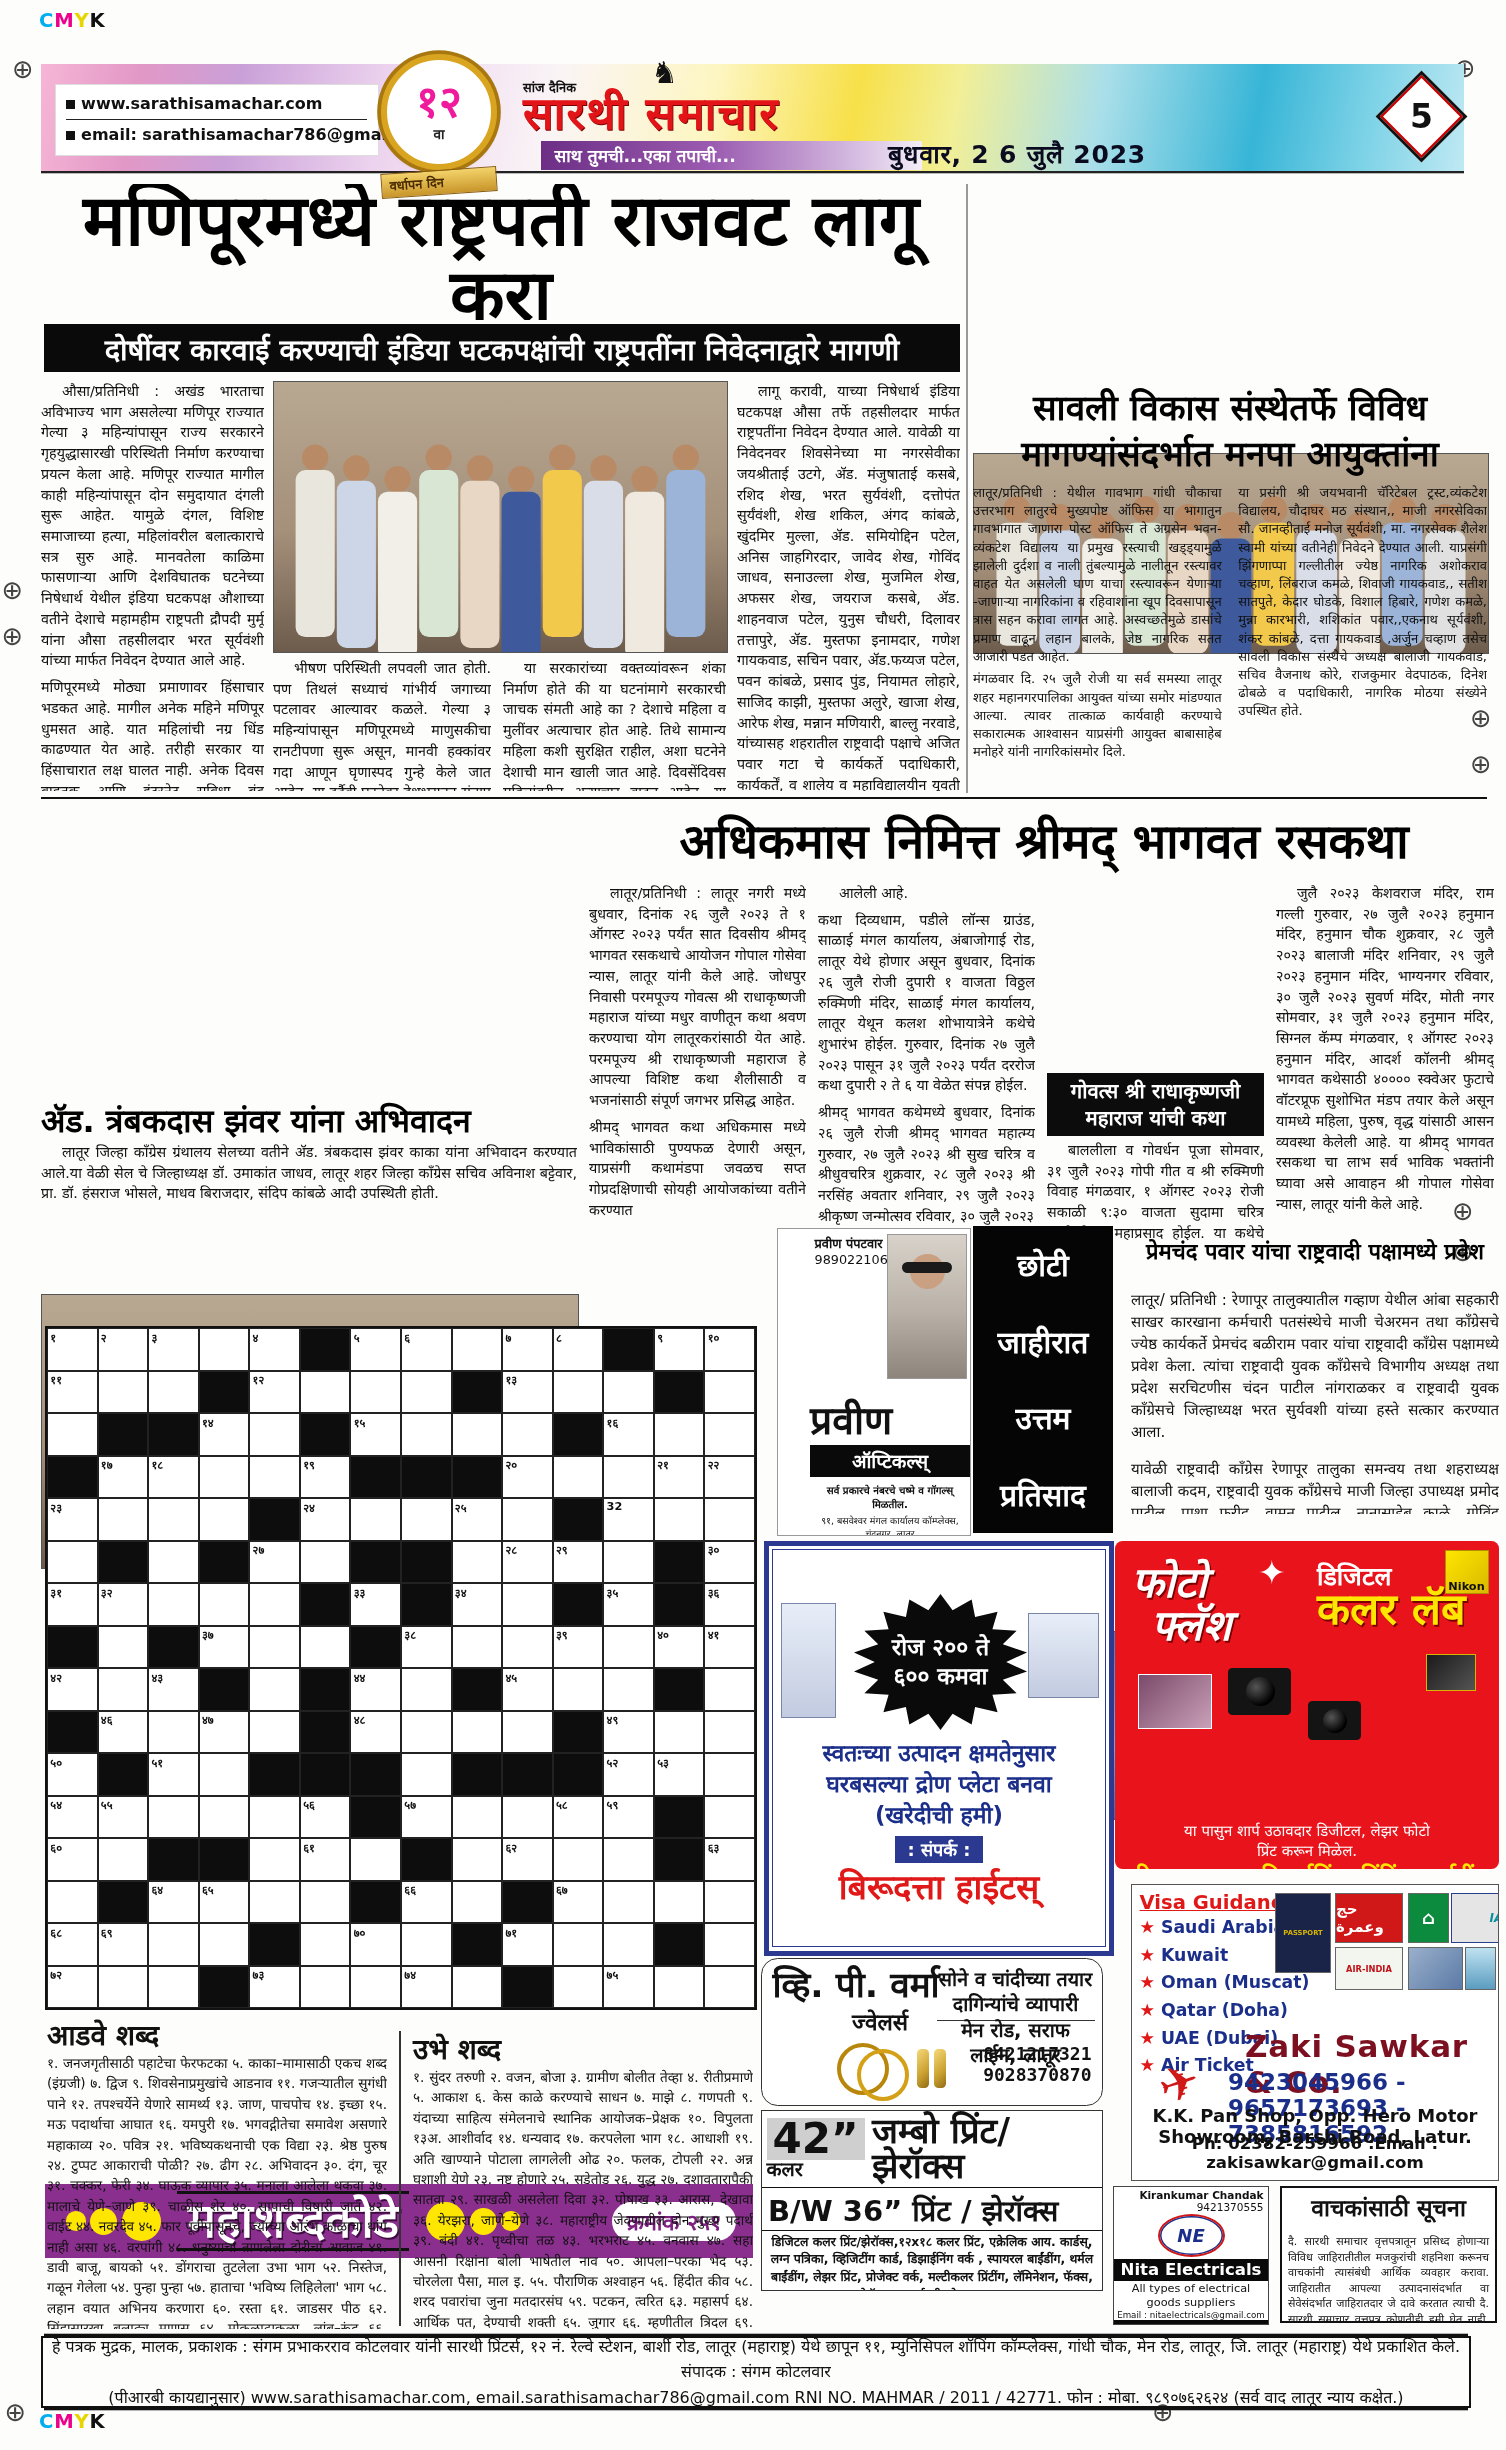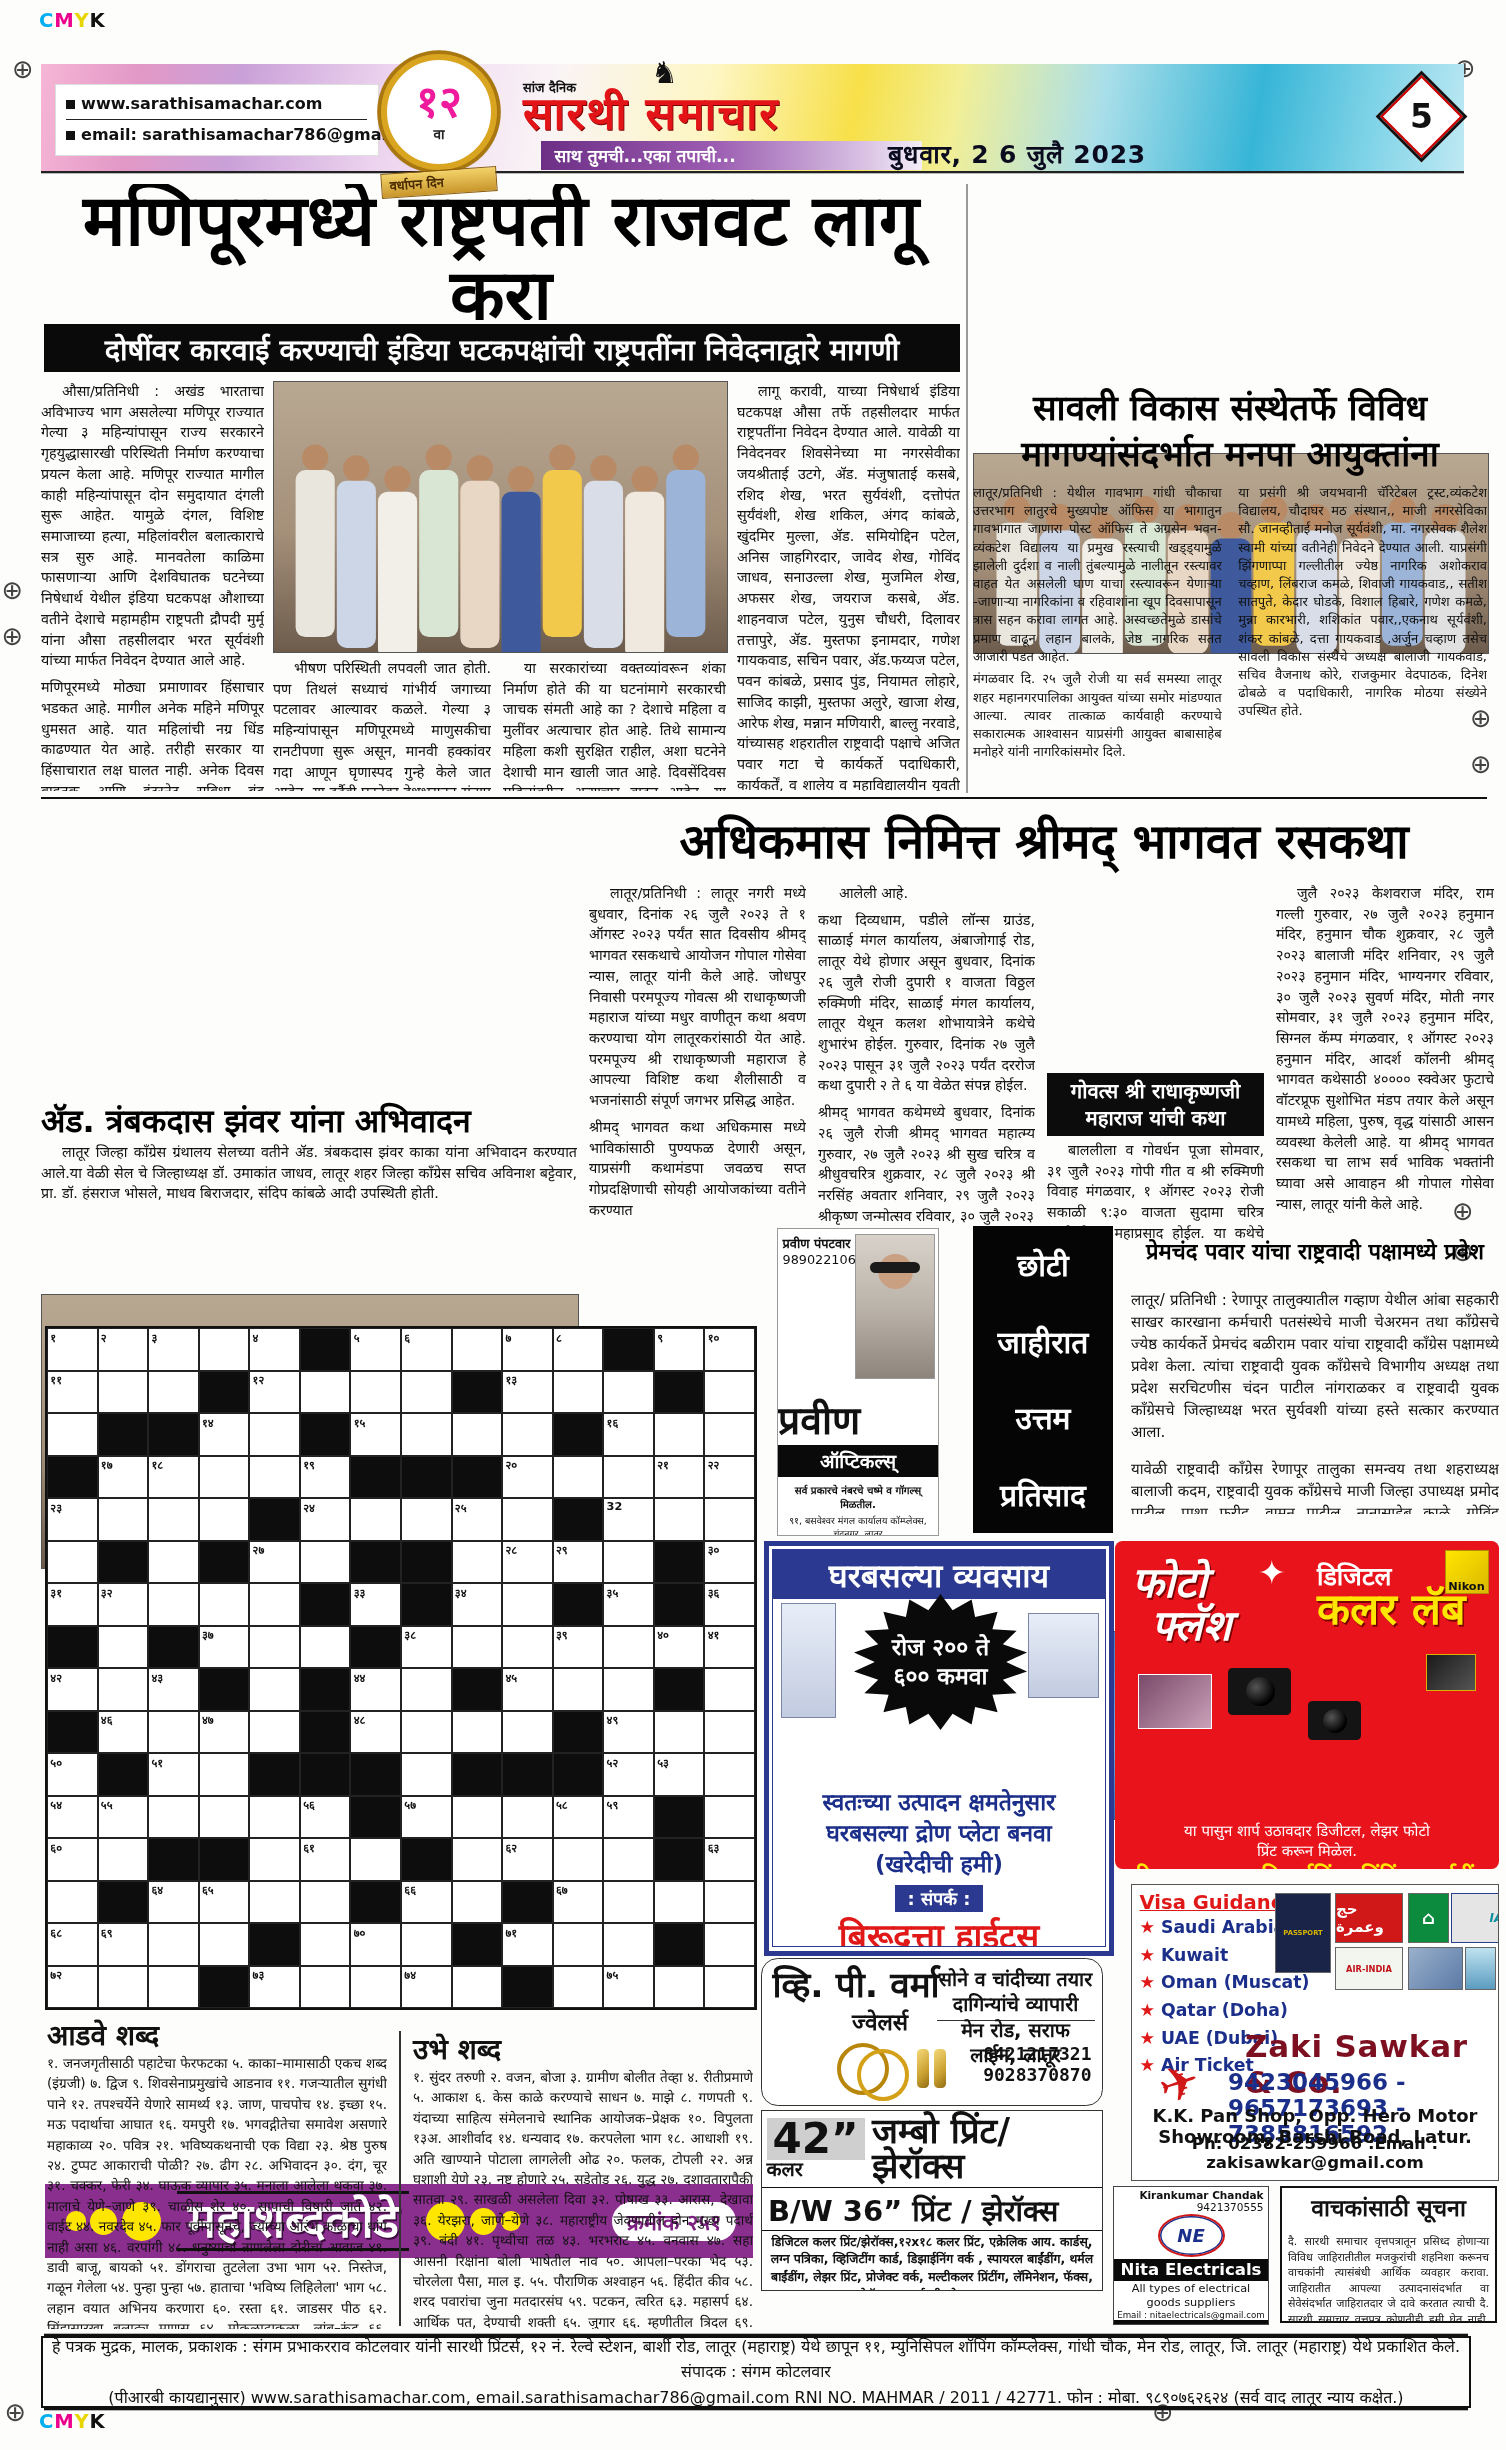--- a/index.html
+++ b/index.html
@@ -668,21 +668,21 @@
         <div class="cw-cell"></div>
       </div>
 
     <div class="abs clue-title" style="left:47px;top:2015px;">आडवे शब्द</div>
     <div class="abs clue-body jtxt clip" style="left:47px;top:2053px;width:340px;height:276px;">१. जनजगृतीसाठी पहाटेचा फेरफटका ५. काका–मामासाठी एकच शब्द (इंग्रजी) ७. द्विज ९. शिवसेनाप्रमुखांचे आडनाव ११. गजऱ्यातील सुगंधी पाने १२. तपश्चर्येने येणारे सामर्थ्य १३. जाण, पाचपोच १४. इच्छा १५. मऊ पदार्थाचा आघात १६. यमपुरी १७. भगवद्गीतेचा समावेश असणारे महाकाव्य २०. पवित्र २१. भविष्यकथनाची एक विद्या २३. श्रेष्ठ पुरुष २४. टुप्पट आकाराची पोळी? २७. ढीग २८. अभिवादन ३०. दंग, चूर ३१. चक्कर, फेरी ३४. घाऊक व्यापार ३५. मनाला आलेला थकवा ३७. मालाचे येणे–जाणे ३९. चाळीस शेर ४०. सापाची विषारी जात ४२. वाईट ४४. नवरदेव ४५. फार पूर्वीपासूनचे, ज्याच्या आरंभ काळाचा थांग नाही असा ४६. वरपांगी ४८. धनुष्याचा ताणलेला दोरीचा आवाज ४९. डावी बाजू, बायको ५१. डोंगराचा तुटलेला उभा भाग ५२. निस्तेज, गळून गेलेला ५४. पुन्हा पुन्हा ५७. हाताचा 'भविष्य लिहिलेला' भाग ५८. लहान वयात अभिनय करणारा ६०. रस्ता ६१. जाडसर पीठ ६२. सिंहासारखा बलाढ्य माणूस ६४. मोकळाढाकळा, लांब–रूंद ६६. फिकीर, काळजी ६७. मदन, महादेव ६८. स्थावर मिळकत वापरण्याबद्दल दीर्घ मुदतीचा करार ७०. आरोप ७१. नदीची पलीकडची बाजू ७२. वरवधूची मिरवणूक ७३. चांगला ७४. क्वचित ७५. हिंदीत वय</div>
     <div class="abs vrule" style="left:399px;top:2031px;height:295px;background:#333;"></div>
     <div class="abs clue-title" style="left:413px;top:2029px;">उभे शब्द</div>
     <div class="abs clue-body jtxt clip" style="left:413px;top:2067px;width:340px;height:262px;">१. सुंदर तरुणी २. वजन, बोजा ३. ग्रामीण बोलीत तेव्हा ४. रीतीप्रमाणे ५. आकाश ६. केस काळे करण्याचे साधन ७. माझे ८. गणपती ९. यंदाच्या साहित्य संमेलनाचे स्थानिक आयोजक–प्रेक्षक १०. विपुलता १३अ. आशीर्वाद १४. धन्यवाद १७. करपलेला भाग १८. आधाशी १९. अति खाण्याने पोटाला लागलेली ओढ २०. फलक, टोपली २२. अन्न घशाशी येणे २३. नष्ट होणारे २५. सडेतोड २६. युद्ध २७. दशावतारापैकी सातवा २९. साखळी असलेला दिवा ३२. पोषाख ३३. आरास, देखावा ३६. येरझरा, जाणे–येणे ३८. महाराष्ट्रीय जेवणातील दोन मुख्य पदार्थ ३९. बंदी ४१.  पृथ्वीचा तळ ४३. भरभराट ४५. वनवास ४७. सहा आसनी रिक्षांना बोली भाषेतील नाव ५०. आपला–परका भेद ५३. चोरलेला पैसा, माल इ. ५५. पौराणिक अश्वाहन ५६. हिंदीत कीव ५८. शरद पवारांचा जुना मतदारसंघ ५९. पटकन, त्वरित ६३. महासर्प ६४. आर्थिक पत, देण्याची शक्ती ६५. जुगार ६६. म्हणीतील त्रिदल ६९. रांजण ७१. रुपयाचा शंभरावा भाग</div>
   </section>
 
-  <section class="abs ad-border clip" style="left:777px;top:1228px;width:160px;height:306px;border-color:#999;">
+  <section class="abs ad-border clip" style="left:777px;top:1228px;width:160px;height:306px;border-color:#999;padding-left:32px;">
     <div style="font-size:12.8px;font-weight:bold;padding:4.5px 4.5px 0 4.5px;">प्रवीण पंपटवार</div>
     <div style="font-size:12.8px;padding:0 4.5px;">9890221069</div>
     <div class="abs" style="right:3px;top:4.5px;width:78px;height:143px;background:linear-gradient(180deg,#d8d2ca,#b8b0a6 55%,#8d857c);border:0.8px solid #999;">
       <div style="width:35px;height:35px;border-radius:50%;background:#caa083;margin:19.6px auto 0;"></div>
       <div style="width:50px;height:10.5px;border-radius:6px;background:#1a1a1a;margin:-27px auto 0;"></div>
     </div>
     <div style="font-size:39px;font-weight:900;margin-top:125px;">प्रवीण</div>
     <div style="background:#0a0a0a;color:#fff;font-size:19px;font-weight:bold;text-align:center;padding:3px 0;">ऑप्टिकल्स्</div>
     <div style="font-size:10.2px;font-weight:bold;text-align:center;padding:6px 3px 1.5px;">सर्व प्रकारचे नंबरचे चष्मे व गॉगल्स् मिळतील.</div>
     <div style="font-size:9.4px;text-align:center;padding:1.5px 3px;">९१, बसवेश्वर मंगल कार्यालय कॉम्प्लेक्स, चंद्रनगर, लातूर</div>
@@ -698,21 +698,20 @@
   <section>
     <div class="abs sec-headline clip" style="left:1131px;top:1235px;width:368px;height:33px;font-size:22px;text-align:center;white-space:nowrap;">प्रेमचंद पवार यांचा राष्ट्रवादी पक्षामध्ये प्रवेश</div>
     <div class="abs jtxt clip" style="left:1131px;top:1274px;width:368px;height:240px;font-size:15px;line-height:1.47;">
         <p>लातूर/ प्रतिनिधी : रेणापूर तालुक्यातील गव्हाण येथील आंबा सहकारी साखर कारखाना कर्मचारी पतसंस्थेचे माजी चेअरमन तथा काँग्रेसचे ज्येष्ठ कार्यकर्ते प्रेमचंद बळीराम पवार यांचा राष्ट्रवादी काँग्रेस पक्षामध्ये प्रवेश केला. त्यांचा राष्ट्रवादी युवक काँग्रेसचे विभागीय अध्यक्ष तथा  प्रदेश सरचिटणीस चंदन पाटील नांगराळकर व राष्ट्रवादी युवक काँग्रेसचे जिल्हाध्यक्ष भरत सुर्यवशी यांच्या हस्ते सत्कार करण्यात आला.</p>
         <p>यावेळी राष्ट्रवादी काँग्रेस रेणापूर तालुका  समन्वय तथा शहराध्यक्ष बालाजी कदम,  राष्ट्रवादी युवक  काँग्रेसचे माजी जिल्हा उपाध्यक्ष प्रमोद पाटील, पाशा फरीद, वामन पाटील, नानासाहेब काळे, गोविंद येलंगफळे, बापू पवार, मुसाभाई सय्यद, बाळासाहेब कातळे, अमोल पवार, आण्णासाहेब चिल्लरगे यांच्या सह आदिंची प्रमुख उपस्थिती होती.</p>
       </div>
   </section>
 
   <section class="abs gb-ad clip" style="left:764px;top:1541px;width:340px;height:405px;">
     <div class="gb-inner">
-      <div class="gb-title">घरबसल्या व्यवसाय</div>
       <div class="abs machine" style="left:7.5px;top:53px;width:53px;height:113px;"></div>
       <div class="abs machine" style="right:6px;top:63px;width:69px;height:83px;"></div>
       <div class="starburst abs" style="left:81px;top:44px;width:173px;height:136px;">
         <div>
             <div>रोज २०० ते</div>
             <div>६०० कमवा</div>
           </div>
       </div>
       <div class="gb-line" style="margin-top:188px;">स्वतःच्या उत्पादन क्षमतेनुसार</div>
       <div class="gb-line">घरबसल्या द्रोण प्लेटा बनवा</div>

